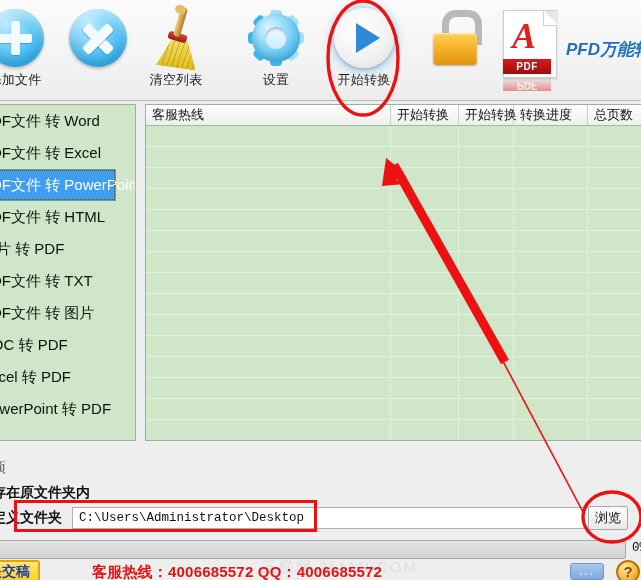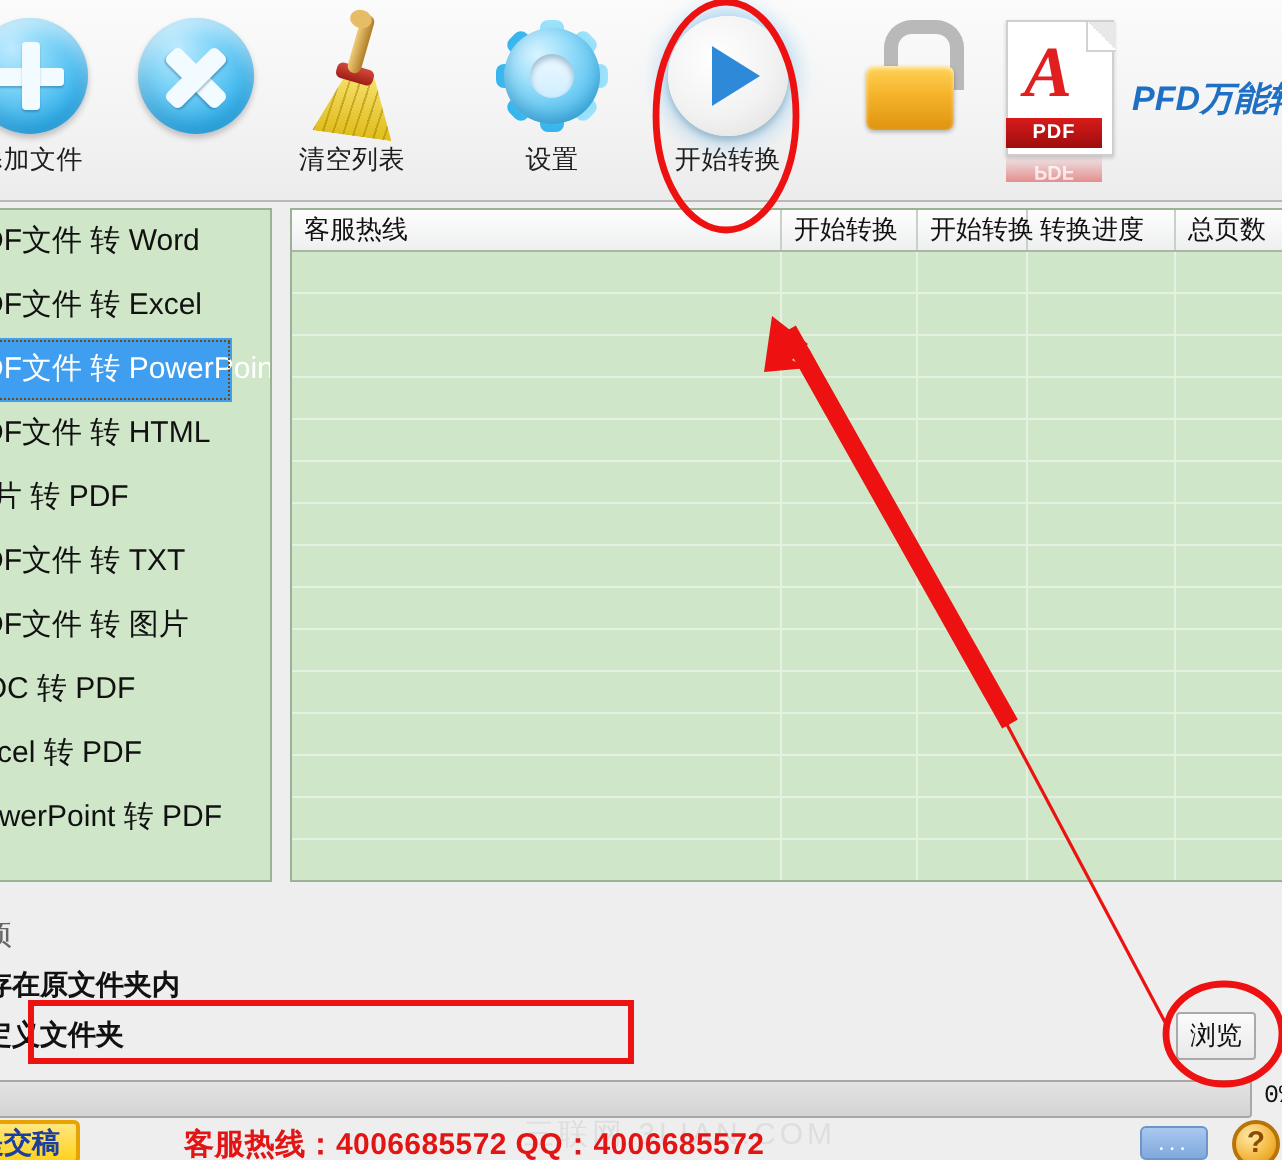--- a/index.html
+++ b/index.html
@@ -472,20 +472,21 @@
           <div class="tcell" style="width: 54px; border-right: none;"></div>
         </div>
       </div>
   </div>
 
   <div class="opt-title">选项</div>
   <div class="opt-radio">保存在原文件夹内</div>
 
   <div class="opt-row2">
     <div class="opt-lbl2">自定义文件夹</div>
+    <div class="pathbox">C:\Users\Administrator\Desktop</div>
   </div>
 
   <div class="browse-btn">浏览</div>
 
   <div class="progwrap"></div>
   <div class="prog-pct">0%</div>
 
   <div class="footer"></div>
   <div class="foot-btn">提交稿</div>
   <div class="watermark">三联网 3LIAN.COM</div>

